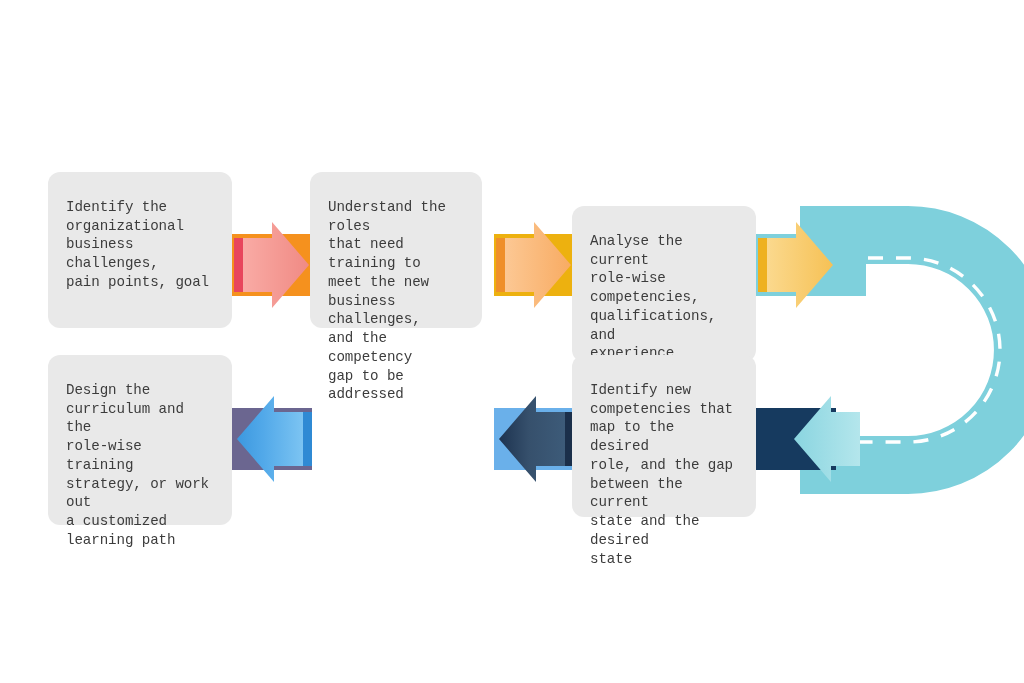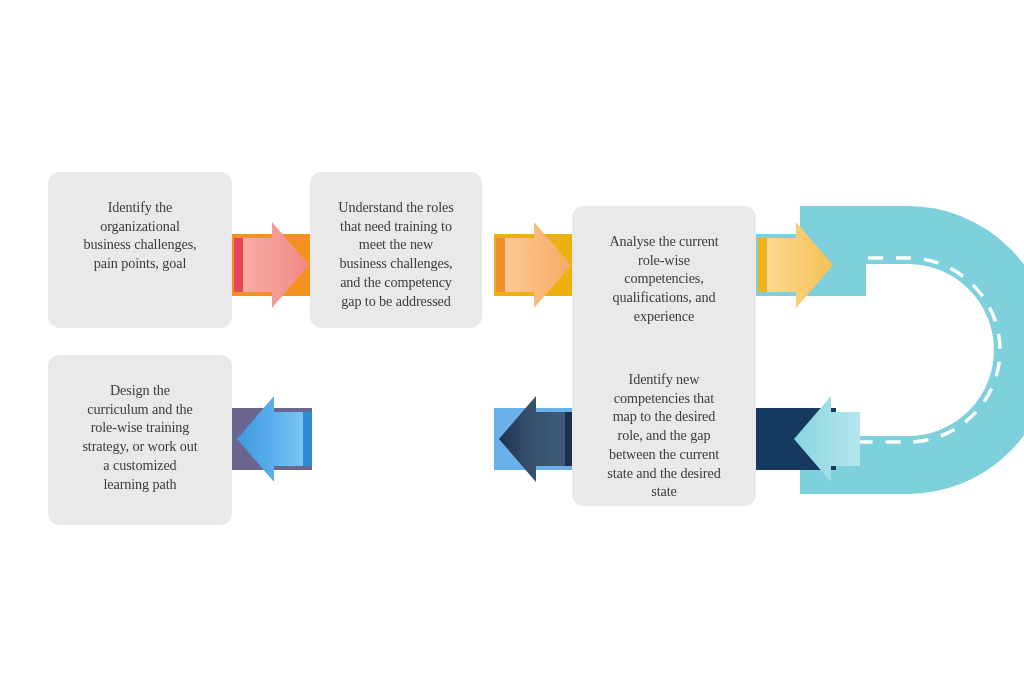--- a/index.html
+++ b/index.html
@@ -22,37 +22,36 @@
   
   .pbox {
     position: absolute;
     background: #e9e9e9;
     border-radius: 12px;
     box-sizing: border-box;
     padding: 26px 18px 18px 18px;
     z-index: 30;
   }
   .pbox-text {
-    font-family: Liberation Serif, serif;
+    font-family: Liberation Mono, monospace;
     font-size: 14.2px;
     line-height: 1.32;
     color: #3c3c3c;
     letter-spacing: -0.1px;
     white-space: pre-line;
-    text-align: center;
   }
 
   
   #box1 { left: 48px;  top: 172px; width: 184px; height: 156px; }
   #box2 { left: 310px; top: 172px; width: 172px; height: 156px; }
   #box3 { left: 572px; top: 172px; width: 184px; height: 156px; margin-top: 34px; }
   
   #box4 { left: 48px;  top: 355px; width: 184px; height: 170px; }
   #box5 { left: 310px; top: 355px; width: 184px; height: 162px; }
-  #box6 { left: 572px; top: 344px; width: 184px; height: 162px; }
+  #box6 { left: 572px; top: 355px; width: 184px; height: 162px; }
 
   #box4 .pbox-text, #box5 .pbox-text, #box6 .pbox-text { }
 
   
   .band {
     position: absolute;
     z-index: 10;
   }
   #band1 { left: 232px; top: 234px; width: 80px; height: 62px; background: #f5911e; }
   #band2 { left: 494px; top: 234px; width: 80px; height: 62px; background: #edb10f; }

